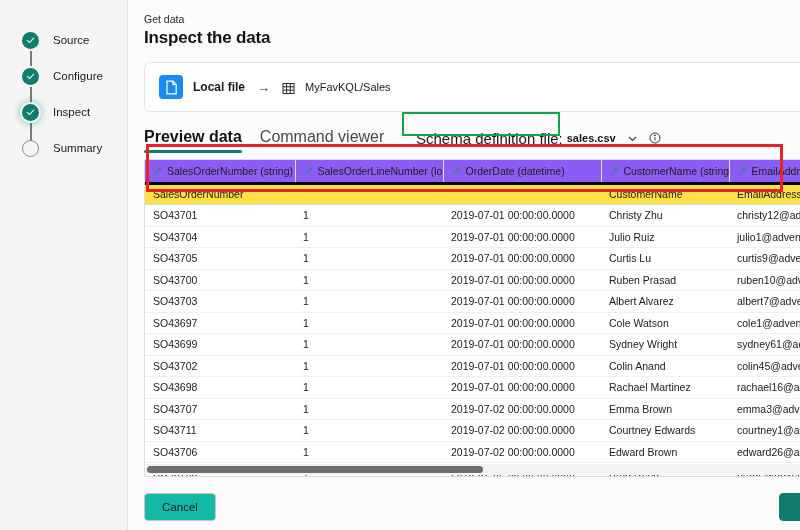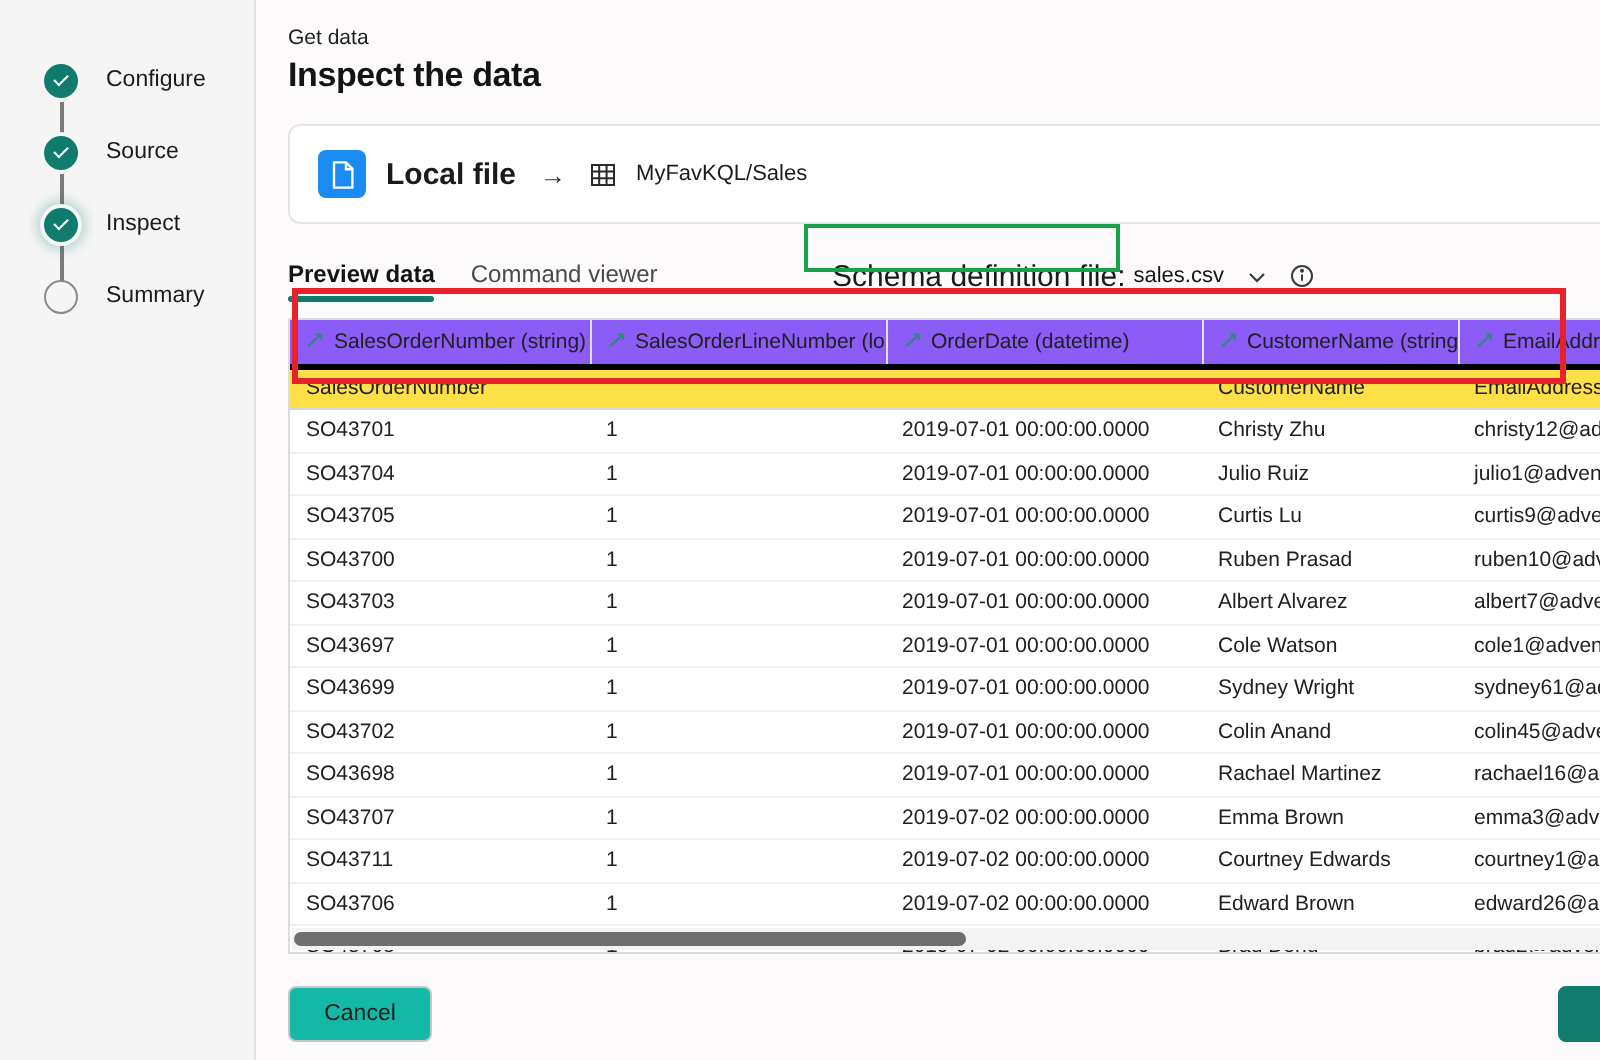--- a/index.html
+++ b/index.html
@@ -70,34 +70,34 @@
     border-radius: 6px;
     display: flex; align-items: center;
     padding: 0 14px;
     gap: 10px;
   }
   .file-icon {
     width: 24px; height: 24px; background: #1a8bf0; border-radius: 4px;
     display: flex; align-items: center; justify-content: center;
     flex: 0 0 24px;
   }
-  .file-src { font-size: 15px; font-weight: bold; color: #1b1b1b; }
+  .file-src { font-size: 12px; font-weight: bold; color: #1b1b1b; }
   .arrow-glyph { font-size: 13px; color: #2b2b2b; margin: 0 2px; }
   .grid-icon { width: 13px; height: 13px; display: inline-block; }
   .dest-name { font-size: 11px; color: #1b1b1b; }
 
   
   .tabs-row {
     margin-top: 14px;
     height: 28px;
     display: flex; align-items: center;
     position: relative;
   }
   .tab {
-    font-size: 12px; color: #4a4a4a; margin-right: 18px; cursor: pointer;
+    font-size: 16px; color: #4a4a4a; margin-right: 18px; cursor: pointer;
     padding-bottom: 7px; position: relative; white-space: nowrap;
   }
   .tab.active { color: #141414; font-weight: bold; }
   .tab.active::after {
     content: ""; position: absolute; left: 0; right: 0; bottom: 0;
     height: 2.5px; background: #107c6e; border-radius: 2px;
   }
   .tabs-right {
     position: absolute; left: 262px; top: 0; right: 0;
     display: flex; align-items: center; gap: 0px; height: 24px;
@@ -107,21 +107,21 @@
     width: 30px; height: 15px; border-radius: 8px;
     background: #ffffff; border: 1.3px solid #5c5c5c;
     position: relative; cursor: pointer; flex: 0 0 30px;
   }
   .toggle .knob {
     position: absolute; top: 2px; left: 2.5px;
     width: 9px; height: 9px; border-radius: 50%; background: #4a4a4a;
   }
   .toggle-label { font-size: 11px; color: #1b1b1b; white-space: nowrap; }
   .schema-label { font-size: 15px; color: #1b1b1b; margin-left: 10px; white-space: nowrap; }
-  .schema-value { font-size: 11px; font-weight: normal; color: #141414; margin-left: 4px; }
+  .schema-value { font-size: 11px; font-weight: bold; color: #141414; margin-left: 4px; }
   .chev, .info-ic, .ellipsis-ic {
     margin-left: 11px; color: #3a3a3a; cursor: pointer;
     display: flex; align-items: center; justify-content: center;
   }
 
   
   .table-wrap {
     margin-top: 5px;
     position: relative;
     height: 318px;
@@ -196,26 +196,26 @@
 <body>
 
 <div id="app">
 
   <div class="sidebar">
     <div class="step-list">
       <div class="step-line"></div>
 
       <div class="step">
         <div class="step-dot done"></div>
-        <div class="step-label">Configure</div>
+        <div class="step-label">Source</div>
       </div>
 
       <div class="step">
         <div class="step-dot done"></div>
-        <div class="step-label">Source</div>
+        <div class="step-label">Configure</div>
       </div>
 
       <div class="step">
         <div class="step-dot done current"></div>
         <div class="step-label">Inspect</div>
       </div>
 
       <div class="step">
         <div class="step-dot todo"></div>
         <div class="step-label">Summary</div>

